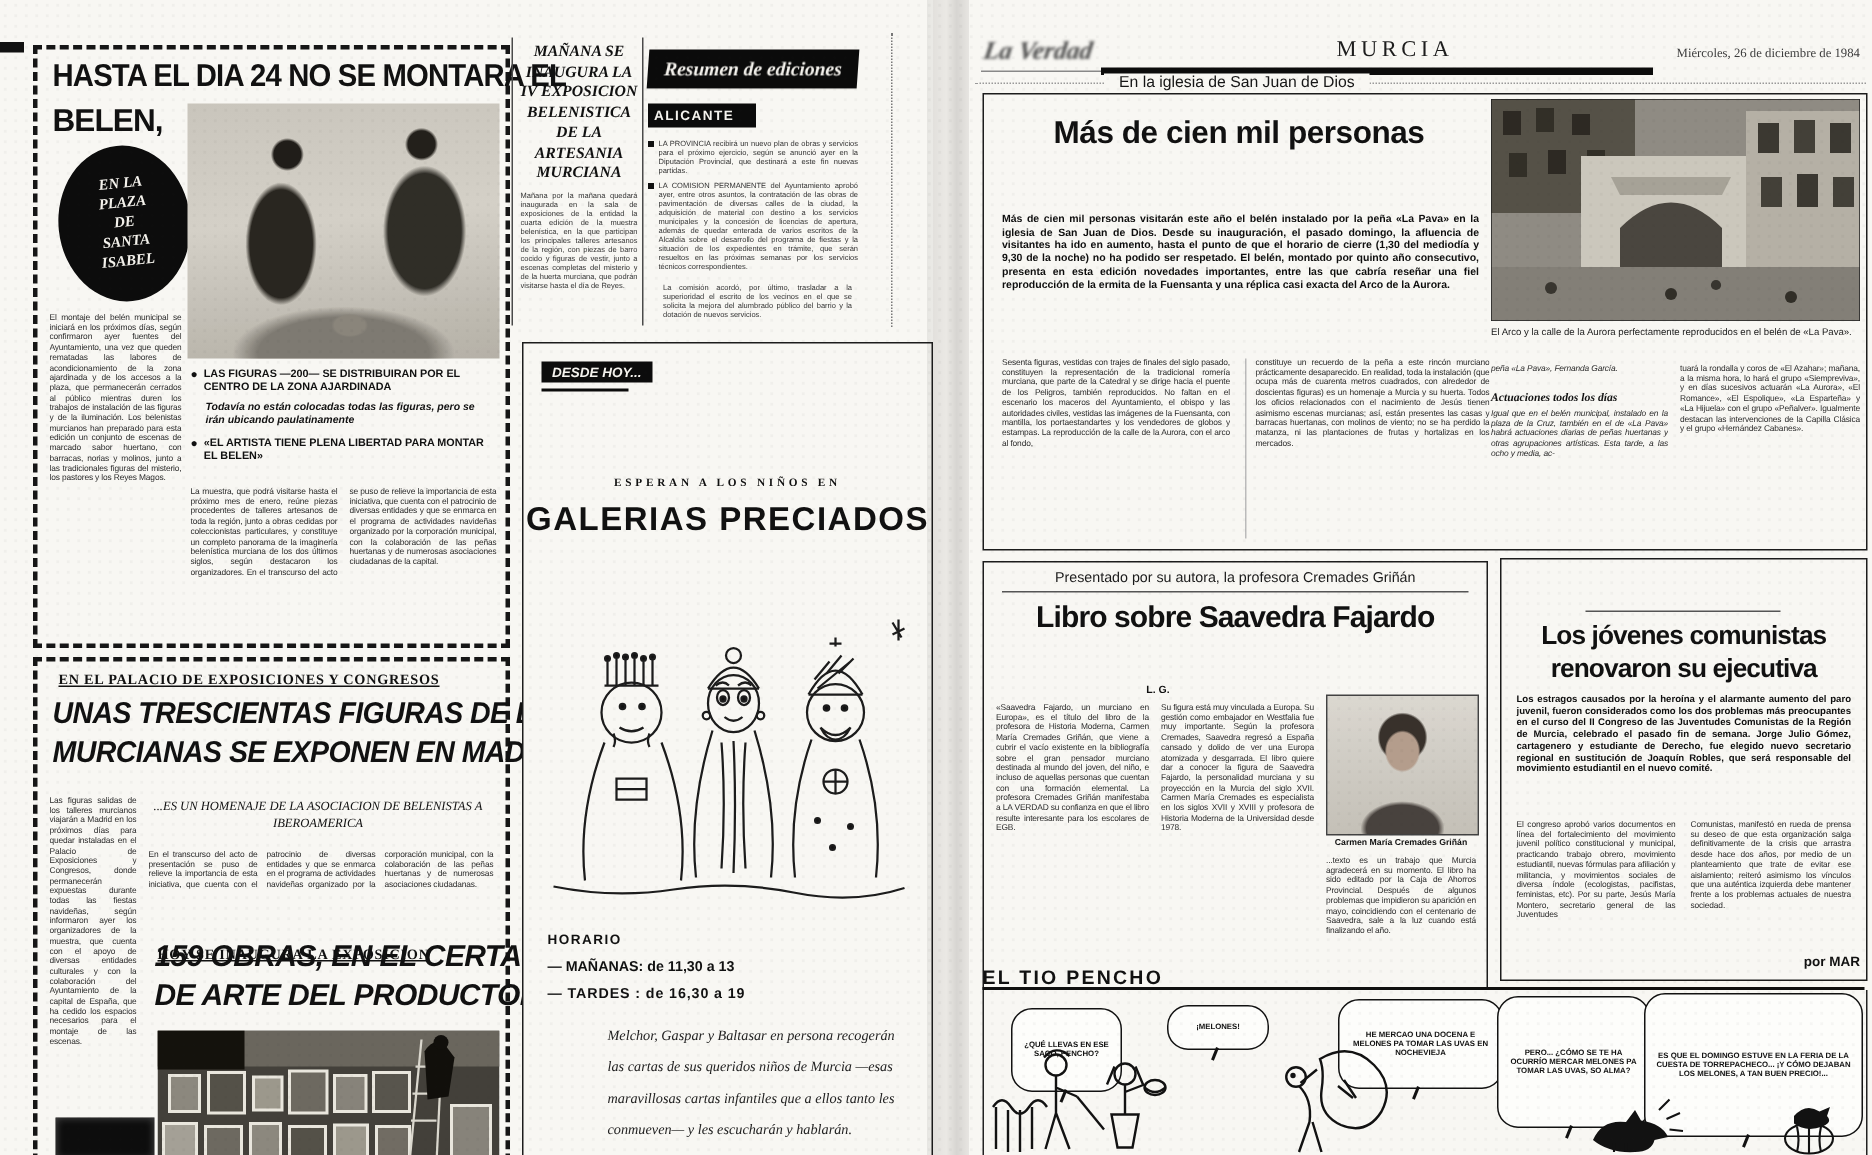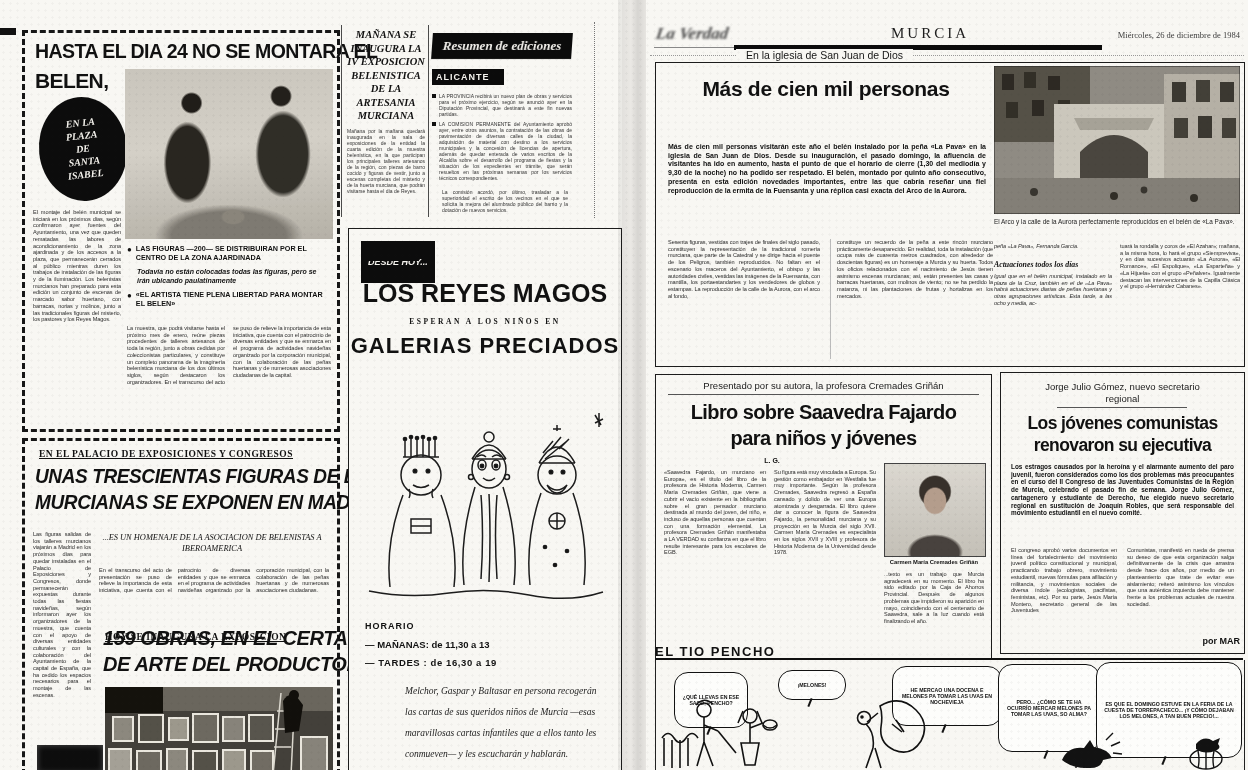--- a/index.html
+++ b/index.html
@@ -144,23 +144,22 @@
       <div class="abs" style="left:0;top:96px;width:140px;display:flex;gap:3px;">
         <span style="width:4px;height:4px;background:#111;margin-top:1px;flex:none;"></span>
         <span class="greek-s" style="flex:1;height:62px;">LA COMISION PERMANENTE del Ayuntamiento aprobó ayer, entre otros asuntos, la contratación de las obras de pavimentación de diversas calles de la ciudad, la adquisición de material con destino a los servicios municipales y la concesión de licencias de apertura, además de quedar enterada de varios escritos de la Alcaldía sobre el desarrollo del programa de fiestas y la situación de los expedientes en trámite, que serán resueltos en las próximas semanas por los servicios técnicos correspondientes.</span>
       </div>
       <div class="abs greek-s" style="left:10px;top:164px;width:126px;height:26px;">La comisión acordó, por último, trasladar a la superioridad el escrito de los vecinos en el que se solicita la mejora del alumbrado público del barrio y la dotación de nuevos servicios.</div>
     </div>
     <div class="abs" style="left:594px;top:22px;height:196px;width:0;border-left:1px dotted #777;"></div>
 
     <div class="abs bx" style="left:348px;top:228px;width:272px;height:542px;">
       <div class="abs" style="left:12px;top:12px;background:#0c0c0c;color:#f5f3ee;font-weight:bold;font-style:italic;
-           font-size:9px;padding:16px 7px;filter:blur(.2px);">DESDE HOY...</div>
+           font-size:9px;padding:2px 7px;filter:blur(.2px);">DESDE HOY...</div>
       <div class="abs hrule" style="left:12px;top:30px;width:58px;background:#0c0c0c;height:2px;"></div>
-      <div class="abs ctr hl-big" style="left:0;top:50px;width:272px;font-size:25px;letter-spacing:0;white-space:normal;">LOS REYES MAGOS</div>
       <div class="abs ctr serif" style="left:0;top:88px;width:272px;font-weight:bold;font-size:7.5px;letter-spacing:2.5px;filter:blur(.3px);">ESPERAN A LOS NIÑOS EN</div>
       <div class="abs ctr hl-big" style="left:0;top:104px;width:272px;font-size:22px;letter-spacing:1px;white-space:normal;">GALERIAS PRECIADOS</div>
 
       <svg class="abs" style="left:10px;top:150px;filter:blur(.2px);" width="252" height="228" viewBox="0 0 252 228">
         <g stroke="#1c1c1c" stroke-width="1.5" fill="none">
           <path d="M10,212 q40,8 80,2 t80,2 t74,-3"></path>
 
           <circle cx="62" cy="96" r="20"></circle>
           <path d="M44,78 h36"></path>
           <path d="M46,78 v-16 M52,78 v-18 M58,78 v-17 M64,78 v-18 M70,78 v-16 M76,78 v-17"></path>
@@ -268,37 +267,35 @@
       </div>
       <div class="abs greek" style="left:464px;top:180px;width:120px;height:118px;">tuará la rondalla y coros de «El Azahar»; mañana, a la misma hora, lo hará el grupo «Siempreviva», y en días sucesivos actuarán «La Aurora», «El Romance», «El Espolique», «La Esparteña» y «La Hijuela» con el grupo «Peñalver». Igualmente destacan las intervenciones de la Capilla Clásica y el grupo «Hernández Cabanes».</div>
     </div>
 
     <div class="abs" style="left:90px;top:49px;background:#f8f7f3;padding:0 10px;font-size:10.5px;color:#161616;filter:blur(.2px);">En la iglesia de San Juan de Dios</div>
 
     <div class="abs bx" style="left:9px;top:374px;width:335px;height:284px;">
       <div class="abs ctr" style="left:0;top:5px;width:335px;font-size:9.5px;color:#1a1a1a;filter:blur(.25px);">Presentado por su autora, la profesora Cremades Griñán</div>
       <div class="abs hrule" style="left:12px;top:19px;width:311px;background:#555;"></div>
       <div class="abs ctr hl-big" style="left:0;top:26px;width:335px;font-size:20px;white-space:normal;">Libro sobre Saavedra Fajardo</div>
-      <div class="abs ctr hl-big" style="left:0;top:52px;width:335px;font-size:20px;white-space:normal;">para niños y jóvenes</div>
       <div class="abs ctr" style="left:96px;top:82px;width:40px;font-weight:bold;font-size:7px;filter:blur(.3px);">L. G.</div>
       <div class="abs greek" style="left:8px;top:94px;width:102px;height:182px;">«Saavedra Fajardo, un murciano en Europa», es el título del libro de la profesora de Historia Moderna, Carmen María Cremades Griñán, que viene a cubrir el vacío existente en la bibliografía sobre el gran pensador murciano destinada al mundo del joven, del niño, e incluso de aquellas personas que cuentan con una formación elemental. La profesora Cremades Griñán manifestaba a LA VERDAD su confianza en que el libro resulte interesante para los escolares de EGB.</div>
       <div class="abs greek" style="left:118px;top:94px;width:102px;height:182px;">Su figura está muy vinculada a Europa. Su gestión como embajador en Westfalia fue muy importante. Según la profesora Cremades, Saavedra regresó a España cansado y dolido de ver una Europa atomizada y desgarrada. El libro quiere dar a conocer la figura de Saavedra Fajardo, la personalidad murciana y su proyección en la Murcia del siglo XVII. Carmen María Cremades es especialista en los siglos XVII y XVIII y profesora de Historia Moderna de la Universidad desde 1978.</div>
 
       <div class="abs photo" style="left:228px;top:88px;width:100px;height:92px;border:1px solid #444;
         background:
           radial-gradient(ellipse 17px 20px at 50% 40%, #b29c8c 0 62%, transparent 70%),
           radial-gradient(circle 26px at 50% 30%, #3a332d 0 58%, transparent 64%),
           radial-gradient(ellipse 40px 26px at 50% 96%, #4a4440 0 60%, transparent 70%),
           linear-gradient(#d8d5ce,#c2beb5);"></div>
       <div class="abs ctr" style="left:224px;top:184px;width:108px;font-weight:bold;font-size:5.8px;filter:blur(.3px);">Carmen María Cremades Griñán</div>
       <div class="abs greek" style="left:228px;top:196px;width:100px;height:80px;">...texto es un trabajo que Murcia agradecerá en su momento. El libro ha sido editado por la Caja de Ahorros Provincial. Después de algunos problemas que impidieron su aparición en mayo, coincidiendo con el centenario de Saavedra, sale a la luz cuando está finalizando el año.</div>
     </div>
 
     <div class="abs bx" style="left:354px;top:372px;width:243px;height:280px;">
-      <div class="abs ctr" style="left:30px;top:8px;width:183px;font-size:9.5px;line-height:12px;color:#1a1a1a;filter:blur(.25px);">Jorge Julio Gómez, nuevo secretario regional</div>
       <div class="abs hrule" style="left:56px;top:34px;width:130px;background:#555;"></div>
       <div class="abs ctr hl-big" style="left:0;top:40px;width:243px;font-size:17.5px;white-space:normal;">Los jóvenes comunistas</div>
       <div class="abs ctr hl-big" style="left:0;top:62px;width:243px;font-size:17.5px;white-space:normal;">renovaron su ejecutiva</div>
       <div class="abs lead" style="left:10px;top:90px;width:223px;height:80px;font-size:6.4px;line-height:7.7px;">Los estragos causados por la heroína y el alarmante aumento del paro juvenil, fueron considerados como los dos problemas más preocupantes en el curso del II Congreso de las Juventudes Comunistas de la Región de Murcia, celebrado el pasado fin de semana. Jorge Julio Gómez, cartagenero y estudiante de Derecho, fue elegido nuevo secretario regional en sustitución de Joaquín Robles, que será responsable del movimiento estudiantil en el nuevo comité.</div>
       <div class="abs greek" style="left:10px;top:174px;width:106px;height:100px;">El congreso aprobó varios documentos en línea del fortalecimiento del movimiento juvenil político constitucional y municipal, practicando trabajo obrero, movimiento estudiantil, nuevas fórmulas para afiliación y militancia, y movimientos sociales de diversa índole (ecologistas, pacifistas, feministas, etc). Por su parte, Jesús María Montero, secretario general de las Juventudes</div>
       <div class="abs greek" style="left:126px;top:174px;width:107px;height:100px;">Comunistas, manifestó en rueda de prensa su deseo de que esta organización salga definitivamente de la crisis que arrastra desde hace dos años, por medio de un planteamiento que trate de evitar ese aislamiento; reiteró asimismo los vínculos que una auténtica izquierda debe mantener frente a los problemas actuales de nuestra sociedad.</div>
     </div>
 
     <div class="abs" style="left:534px;top:636px;width:60px;text-align:right;font-weight:bold;font-size:9px;filter:blur(.25px);">por MAR</div>
     <div class="abs" style="left:9px;top:644px;font-weight:bold;font-size:13px;letter-spacing:1.5px;filter:blur(.2px);">EL TIO PENCHO</div>

